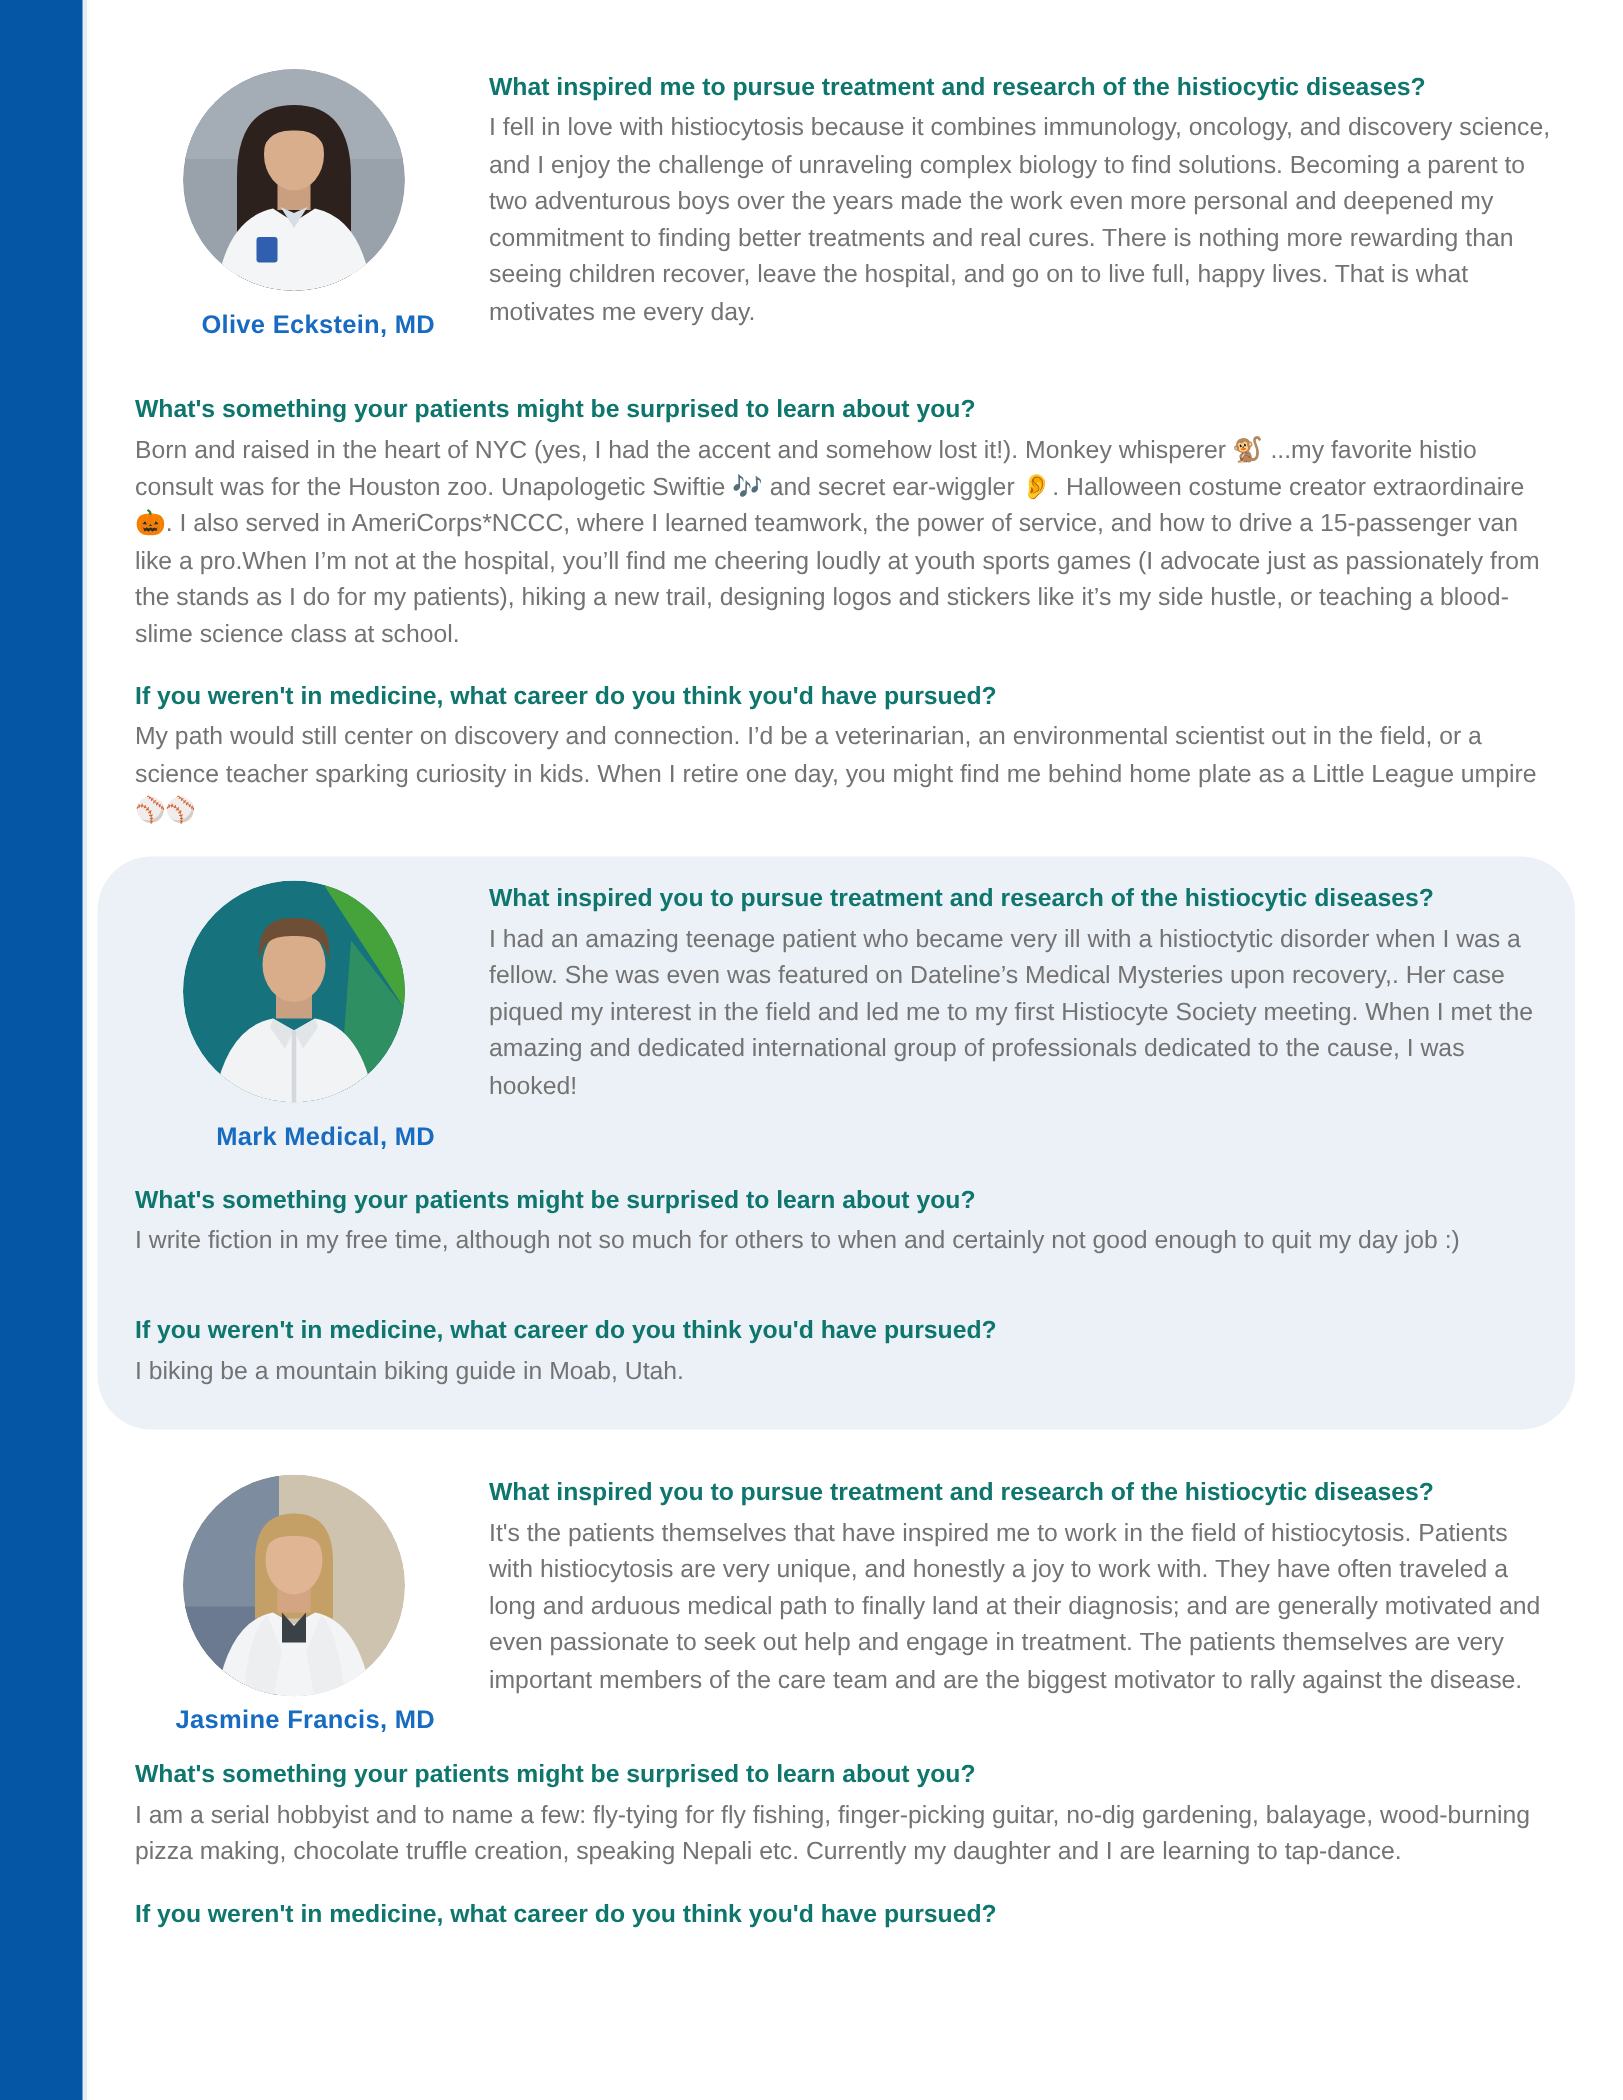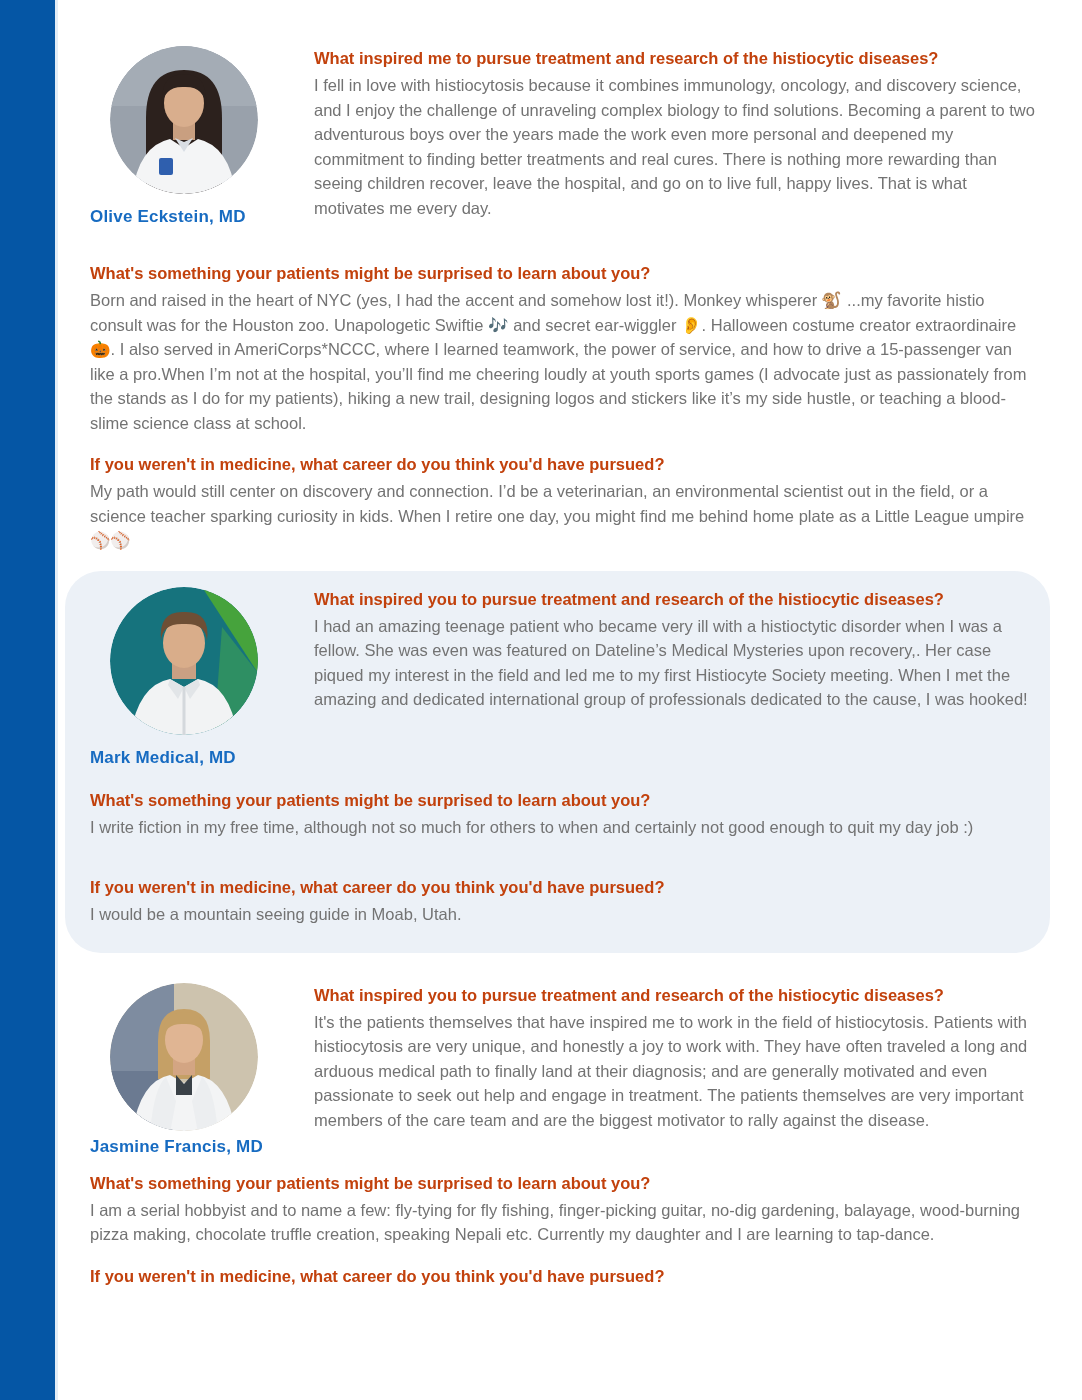--- a/index.html
+++ b/index.html
@@ -8,34 +8,34 @@
     font-family:"Liberation Sans", sans-serif; color:#3d3d3d;
     position:relative;
   }
   .accent-bar {
     position:absolute; left:0; top:0; width:55px; height:1400px;
     background:#0556a5; border-right:3px solid #e3edf7;
   }
   .content { margin-left:55px; padding:46px 45px 20px 35px; }
 
   .row { display:flex; gap:36px; }
-  .photo-col { flex:0 0 188px; text-align:left; }
+  .photo-col { flex:0 0 188px; text-align:right;margin-left:12px; }
   .photo {
     width:148px; height:148px; margin:0 auto; border-radius:50%;
     overflow:hidden; line-height:0;
   }
   .doc-name {
     margin-top:13px; color:#176bc1; font-weight:700; font-size:17px;
     letter-spacing:.2px;
   }
   .qa-col { flex:1 1 auto; }
 
   .qa { margin-bottom:17px; }
   .q {
-    font-weight:700; color:#c2410c; font-size:16.5px; line-height:24px;
+    font-weight:700; color:#0f766e; font-size:16.5px; line-height:24px;
     margin-bottom:3px;
   }
   .a { font-size:16.5px; line-height:24.5px; color:#737373; }
 
   .section-1 .row { margin-bottom:24px; }
 
   .card {
     background:#ecf1f7; border-radius:36px;
     margin:18px -13px 30px -25px;
     padding:16px 13px 22px 25px;
@@ -128,21 +128,21 @@
           <div class="a">I had an amazing teenage patient who became very ill with a histioctytic disorder when I was a fellow. She was even was featured on Dateline’s Medical Mysteries upon recovery,. Her case piqued my interest in the field and led me to my first Histiocyte Society meeting. When I met the amazing and dedicated international group of professionals dedicated to the cause, I was hooked!</div>
         </div>
       </div>
     </div>
     <div class="qa">
       <div class="q">What's something your patients might be surprised to learn about you?</div>
       <div class="a">I write fiction in my free time, although not so much for others to when and certainly not good enough to quit my day job :)</div>
     </div>
     <div class="qa gap-top">
       <div class="q">If you weren't in medicine, what career do you think you'd have pursued?</div>
-      <div class="a">I would be a mountain seeing guide in Moab, Utah.</div>
+      <div class="a">I biking be a mountain biking guide in Moab, Utah.</div>
     </div>
   </section>
 
   <section class="section-3">
     <div class="row">
       <div class="photo-col">
         <div class="photo">
           <svg width="148" height="148" viewBox="0 0 148 148">
             <defs>
                 <clipPath id="clip3">

